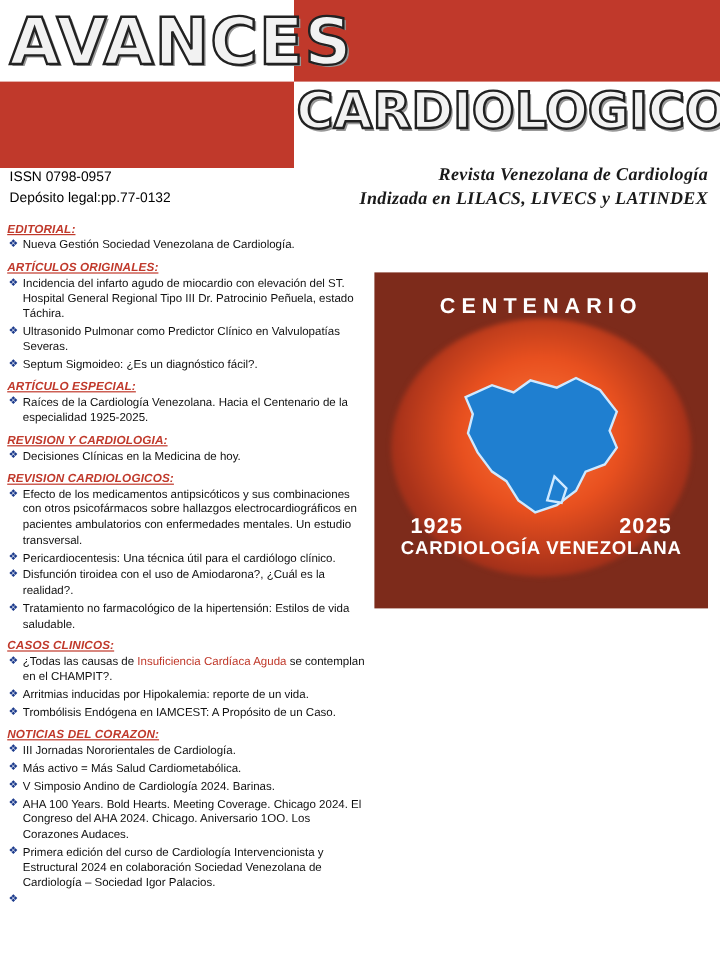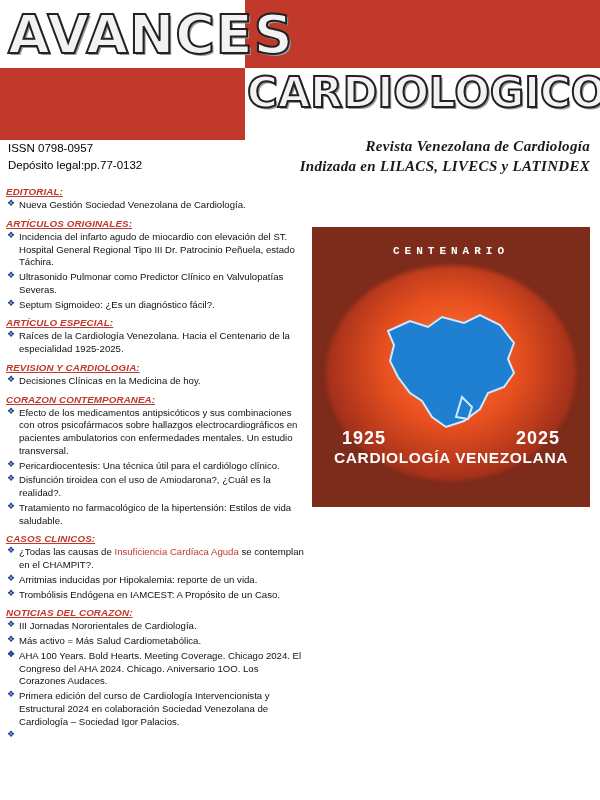--- a/index.html
+++ b/index.html
@@ -167,22 +167,22 @@
     width: 150px;
     height: 132px;
   }
   .art .word-centenario {
     position: absolute;
     top: 18px;
     left: 0;
     width: 100%;
     text-align: center;
     color: #fff;
-    font-family: Liberation Mono, monospace;
-    font-size: 11px;
+    font-family: Liberation Sans, sans-serif;
+    font-size: 18px;
     font-weight: bold;
     letter-spacing: 5px;
   }
   .art .year-left {
     position: absolute;
     left: 30px;
     bottom: 58px;
     color: #fff;
     font-size: 18px;
     font-weight: bold;
@@ -234,33 +234,33 @@
       <div class="section-head">EDITORIAL:</div>
       <div class="item"><span class="bullet">❖</span><span>Nueva Gestión Sociedad Venezolana de Cardiología.</span></div>
       <div class="section-head">ARTÍCULOS ORIGINALES:</div>
       <div class="item"><span class="bullet">❖</span><span>Incidencia del infarto agudo de miocardio con elevación del ST. Hospital General Regional Tipo III Dr. Patrocinio Peñuela, estado Táchira.</span></div>
       <div class="item"><span class="bullet">❖</span><span>Ultrasonido Pulmonar como Predictor Clínico en Valvulopatías Severas.</span></div>
       <div class="item"><span class="bullet">❖</span><span>Septum Sigmoideo: ¿Es un diagnóstico fácil?.</span></div>
       <div class="section-head">ARTÍCULO ESPECIAL:</div>
       <div class="item"><span class="bullet">❖</span><span>Raíces de la Cardiología Venezolana.  Hacia el Centenario de la especialidad 1925-2025.</span></div>
       <div class="section-head">REVISION Y CARDIOLOGIA:</div>
       <div class="item"><span class="bullet">❖</span><span>Decisiones Clínicas en la Medicina de hoy.</span></div>
-      <div class="section-head">CORAZON CONTEMPORANEA:</div>
+      <div class="section-head">REVISION CARDIOLOGICOS:</div>
       <div class="item"><span class="bullet">❖</span><span>Efecto de los medicamentos antipsicóticos y sus combinaciones con otros psicofármacos sobre hallazgos electrocardiográficos en pacientes ambulatorios con enfermedades mentales. Un estudio transversal.</span></div>
       <div class="item"><span class="bullet">❖</span><span>Pericardiocentesis: Una técnica útil para el cardiólogo clínico.</span></div>
       <div class="item"><span class="bullet">❖</span><span>Disfunción tiroidea con el uso de Amiodarona?, ¿Cuál es la realidad?.</span></div>
       <div class="item"><span class="bullet">❖</span><span>Tratamiento no farmacológico de la hipertensión: Estilos de vida saludable.</span></div>
       <div class="section-head">CASOS CLINICOS:</div>
       <div class="item"><span class="bullet">❖</span><span>¿Todas las causas de <span class="hl">Insuficiencia Cardíaca Aguda</span> se contemplan en el CHAMPIT?.</span></div>
       <div class="item"><span class="bullet">❖</span><span>Arritmias inducidas por Hipokalemia: reporte de un vida.</span></div>
       <div class="item"><span class="bullet">❖</span><span>Trombólisis Endógena en IAMCEST: A Propósito de un Caso.</span></div>
       <div class="section-head">NOTICIAS DEL CORAZON:</div>
       <div class="item"><span class="bullet">❖</span><span>III Jornadas Nororientales de Cardiología.</span></div>
       <div class="item"><span class="bullet">❖</span><span>Más activo = Más Salud Cardiometabólica.</span></div>
-      <div class="item"><span class="bullet">❖</span></div>
+      <div class="item"><span class="bullet">❖</span><span>V Simposio Andino de Cardiología 2024. Barinas.</span></div>
       <div class="item"><span class="bullet">❖</span><span>AHA 100 Years. Bold Hearts. Meeting Coverage. Chicago 2024.  El Congreso del AHA 2024. Chicago. Aniversario 1OO. Los Corazones Audaces.</span></div>
       <div class="item"><span class="bullet">❖</span><span>Primera edición del curso de Cardiología Intervencionista y Estructural 2024 en colaboración Sociedad Venezolana de Cardiología – Sociedad Igor Palacios.</span></div>
       <div class="item"><span class="bullet">❖</span></div>
     </div>
 
   <div class="art">
     <div class="glow"></div>
     <svg class="venezuela" viewBox="0 0 150 132">
       <path d="M12,30 L34,20 L52,26 L66,16 L88,22 L104,14 L124,24 L138,42 L132,58 L138,72
                L128,86 L112,92 L104,108 L88,120 L70,126 L56,116 L46,100 L34,92 L22,76

